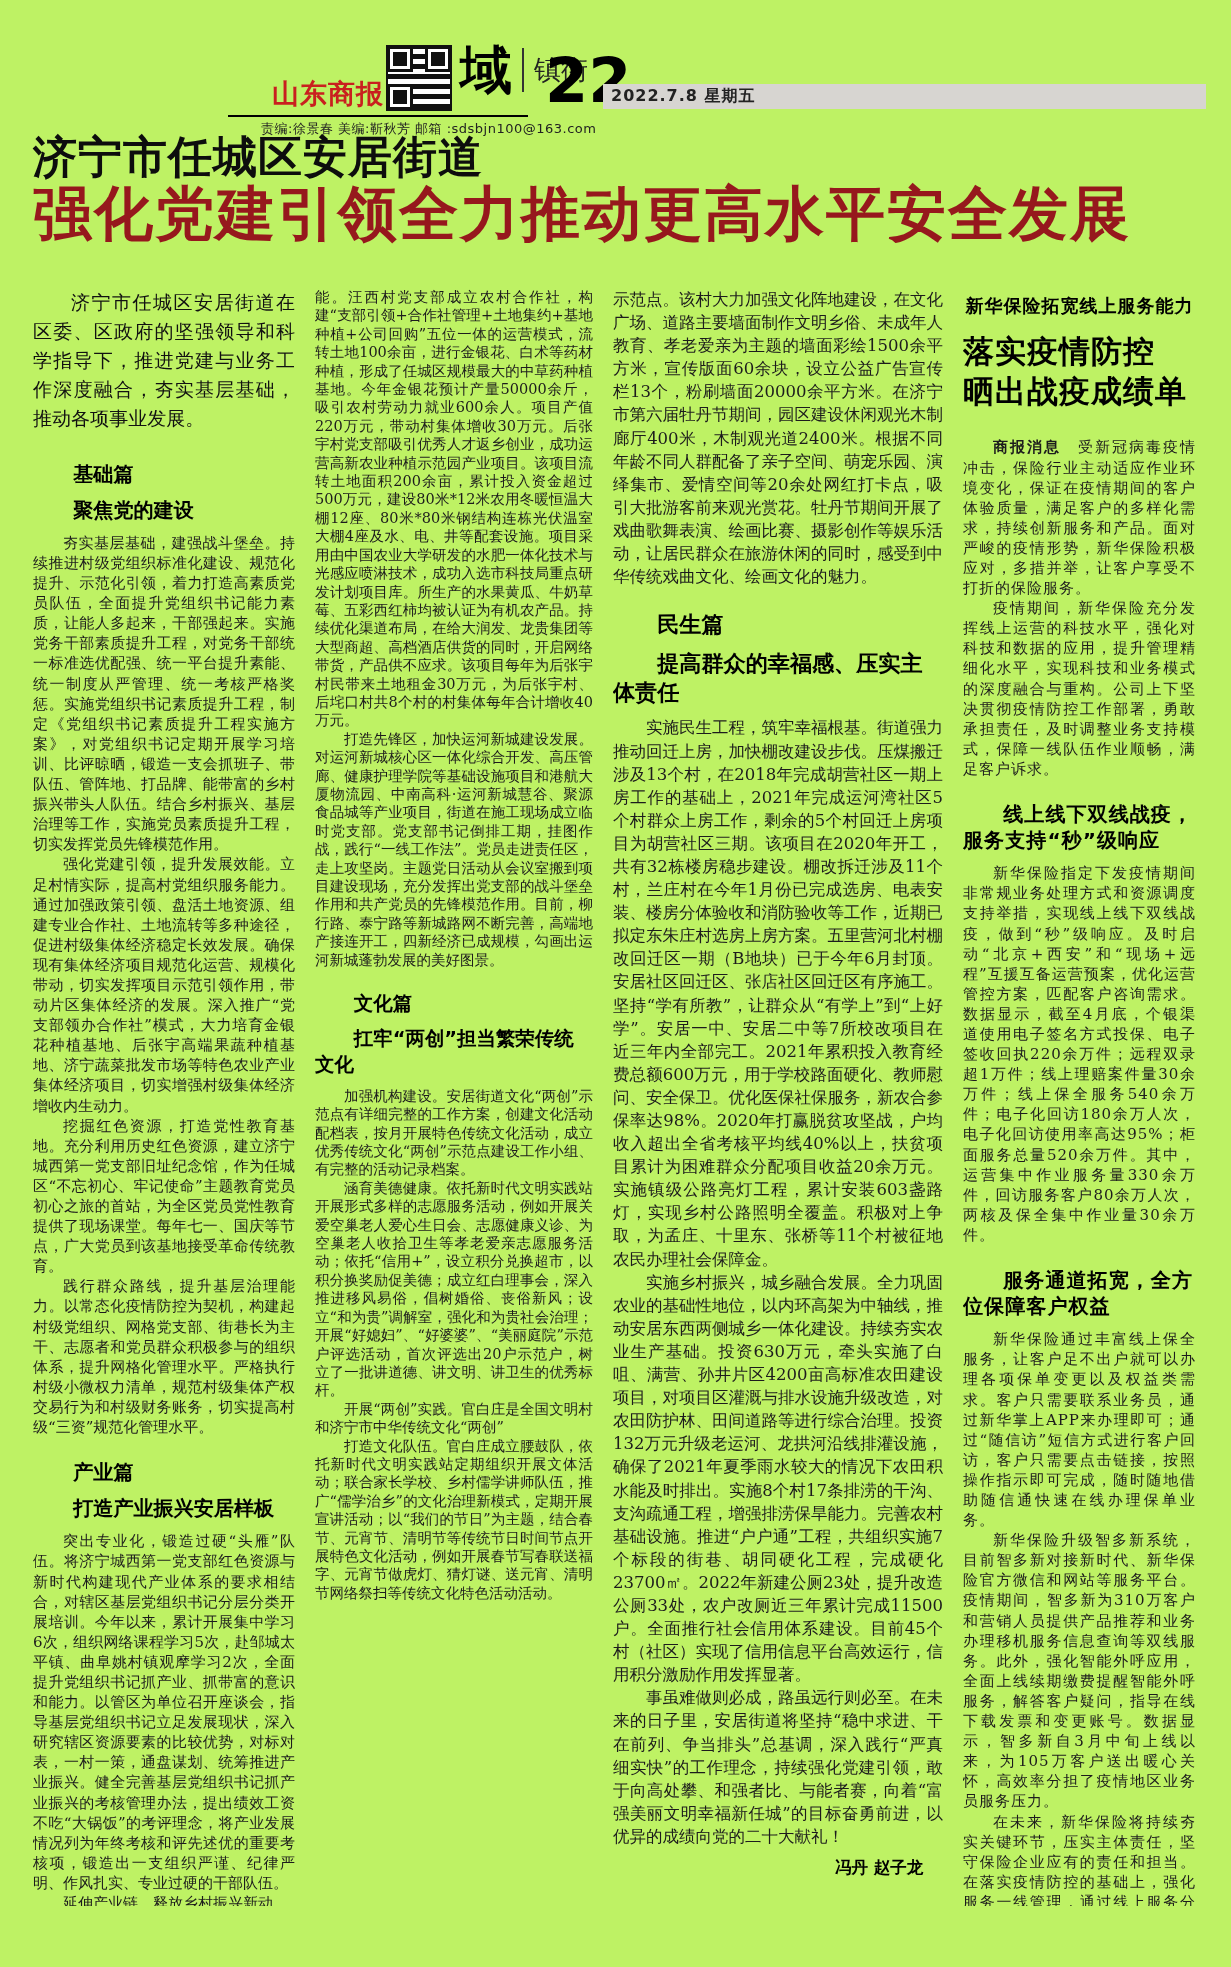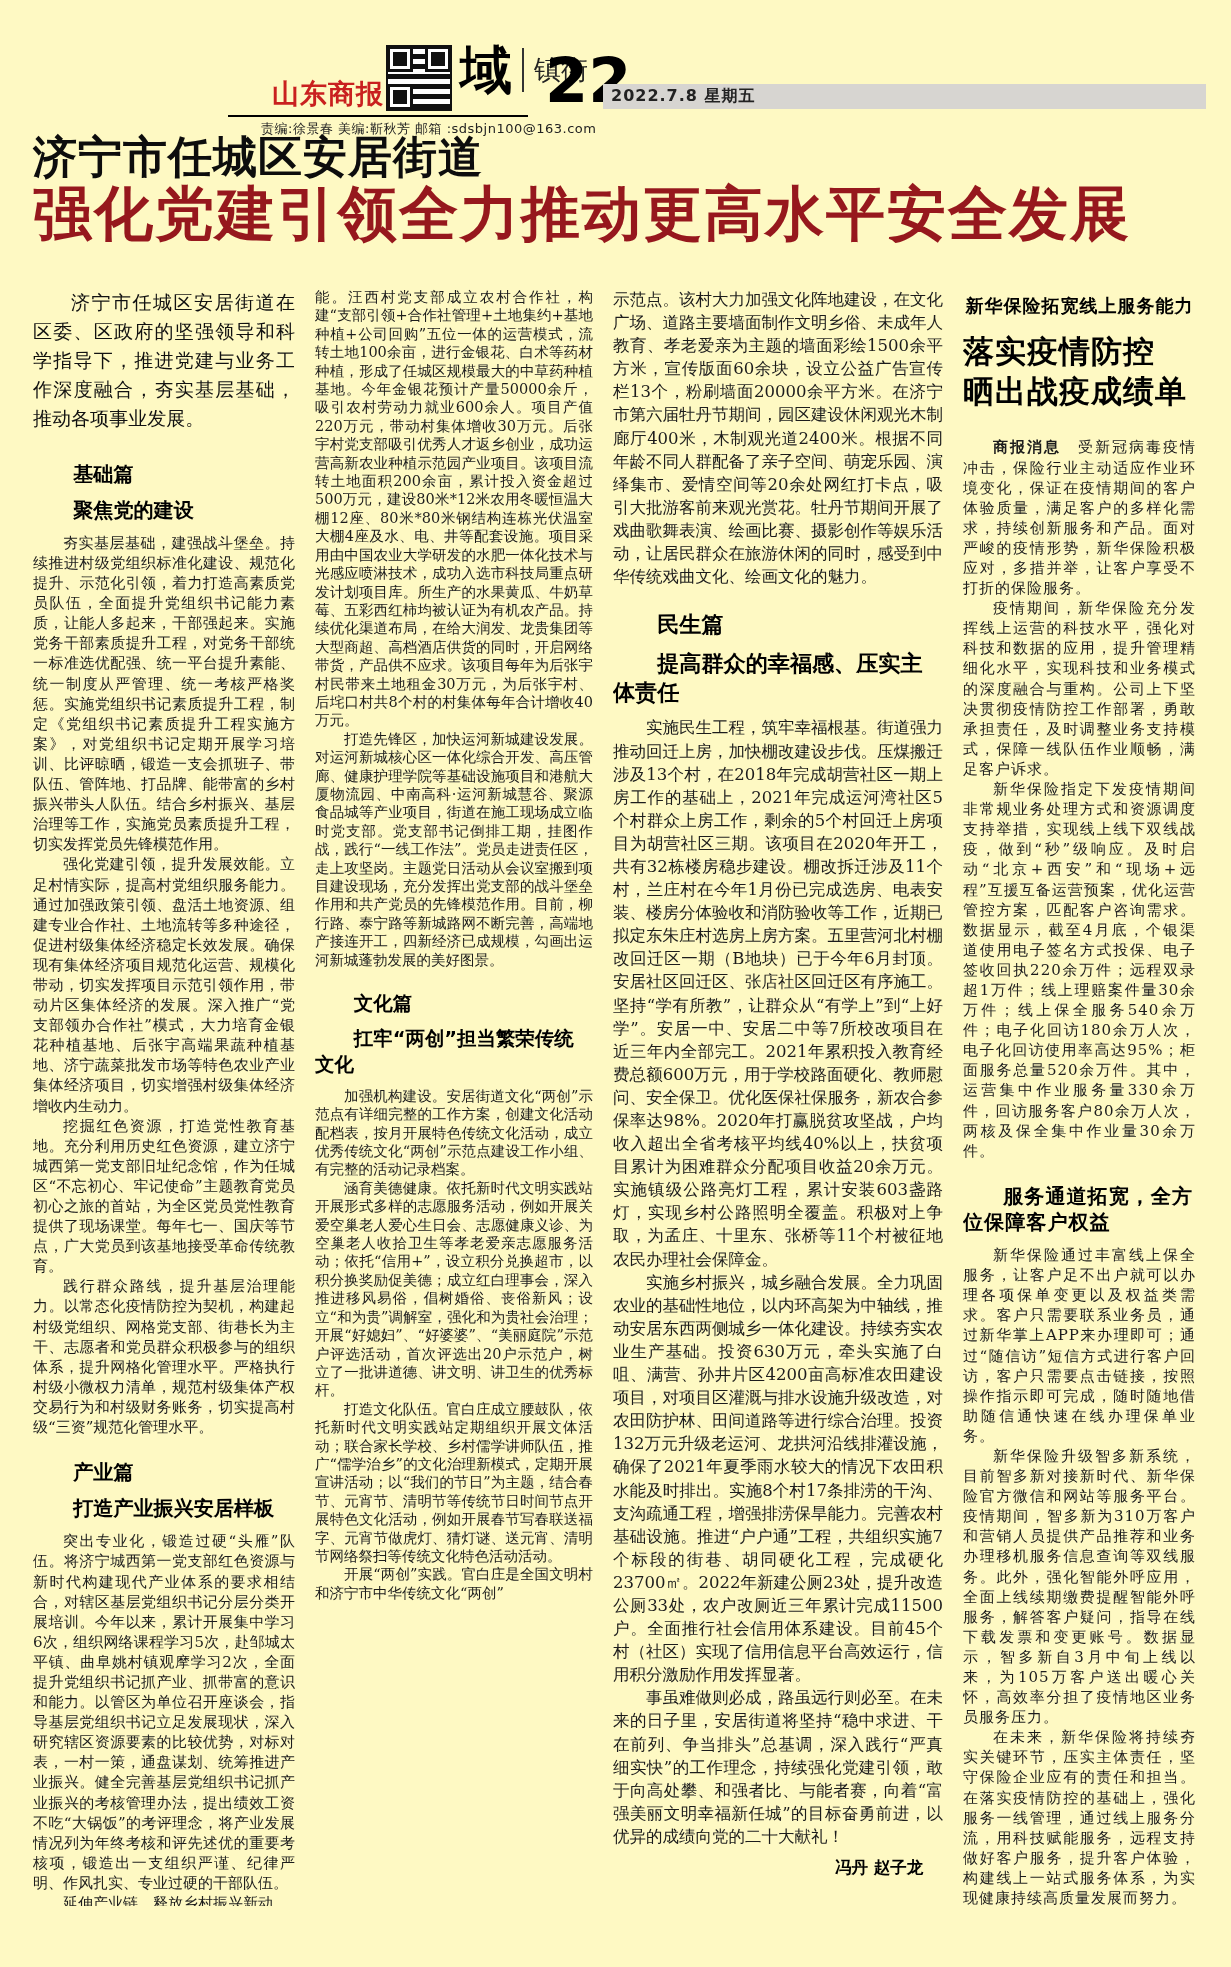--- a/index.html
+++ b/index.html
@@ -1,16 +1,16 @@
 <!DOCTYPE html>
 <html><head>
 <meta charset="utf-8">
 <style>
   html,body{margin:0;padding:0;background:#e9e7e2;}
-  .page{position:relative;width:1231px;height:1967px;background:#fef9c3;color:#1c1c1c;
+  .page{position:relative;width:1231px;height:1967px;background:#bef264;color:#1c1c1c;
         font-family:"DejaVu Sans","Liberation Sans",sans-serif;overflow:hidden;margin:0 auto;}
   
   .masthead{position:absolute;left:0;top:0;width:100%;height:135px;}
   .logo{position:absolute;left:272px;top:76px;font-size:27px;font-weight:900;color:#c9201f;letter-spacing:1px;}
   .qr{position:absolute;left:388px;top:47px;width:62px;height:62px;background:
       repeating-linear-gradient(0deg,#111 0 5px,#fff 5px 10px),
       repeating-linear-gradient(90deg,#111 0 5px,rgba(255,255,255,.75) 5px 10px);
       outline:2px solid #111;}
   .qr i{position:absolute;width:14px;height:14px;background:#111;border:3px solid #fff;box-shadow:0 0 0 3px #111;}
   .qr i.tl{left:2px;top:2px}.qr i.tr{right:2px;top:2px}.qr i.bl{left:2px;bottom:2px}
@@ -90,37 +90,38 @@
         <p class="body">突出专业化，锻造过硬“头雁”队伍。将济宁城西第一党支部红色资源与新时代构建现代产业体系的要求相结合，对辖区基层党组织书记分层分类开展培训。今年以来，累计开展集中学习6次，组织网络课程学习5次，赴邹城太平镇、曲阜姚村镇观摩学习2次，全面提升党组织书记抓产业、抓带富的意识和能力。以管区为单位召开座谈会，指导基层党组织书记立足发展现状，深入研究辖区资源要素的比较优势，对标对表，一村一策，通盘谋划、统筹推进产业振兴。健全完善基层党组织书记抓产业振兴的考核管理办法，提出绩效工资不吃“大锅饭”的考评理念，将产业发展情况列为年终考核和评先述优的重要考核项，锻造出一支组织严谨、纪律严明、作风扎实、专业过硬的干部队伍。</p>
         <p class="body">延伸产业链，释放乡村振兴新动</p>
       </div>
       <div class="col" style="width: 278px; font-size: 14.5px; line-height: 1.27;">
         <p class="body cont">能。汪西村党支部成立农村合作社，构建“支部引领+合作社管理+土地集约+基地种植+公司回购”五位一体的运营模式，流转土地100余亩，进行金银花、白术等药材种植，形成了任城区规模最大的中草药种植基地。今年金银花预计产量50000余斤，吸引农村劳动力就业600余人。项目产值220万元，带动村集体增收30万元。后张宇村党支部吸引优秀人才返乡创业，成功运营高新农业种植示范园产业项目。该项目流转土地面积200余亩，累计投入资金超过500万元，建设80米*12米农用冬暖恒温大棚12座、80米*80米钢结构连栋光伏温室大棚4座及水、电、井等配套设施。项目采用由中国农业大学研发的水肥一体化技术与光感应喷淋技术，成功入选市科技局重点研发计划项目库。所生产的水果黄瓜、牛奶草莓、五彩西红柿均被认证为有机农产品。持续优化渠道布局，在给大润发、龙贵集团等大型商超、高档酒店供货的同时，开启网络带货，产品供不应求。该项目每年为后张宇村民带来土地租金30万元，为后张宇村、后垞口村共8个村的村集体每年合计增收40万元。</p>
         <p class="body">打造先锋区，加快运河新城建设发展。对运河新城核心区一体化综合开发、高压管廊、健康护理学院等基础设施项目和港航大厦物流园、中南高科·运河新城慧谷、聚源食品城等产业项目，街道在施工现场成立临时党支部。党支部书记倒排工期，挂图作战，践行“一线工作法”。党员走进责任区，走上攻坚岗。主题党日活动从会议室搬到项目建设现场，充分发挥出党支部的战斗堡垒作用和共产党员的先锋模范作用。目前，柳行路、泰宁路等新城路网不断完善，高端地产接连开工，四新经济已成规模，勾画出运河新城蓬勃发展的美好图景。</p>
         <div class="sec-h">文化篇</div>
         <div class="sec-h">扛牢“两创”担当繁荣传统文化</div>
         <p class="body">加强机构建设。安居街道文化“两创”示范点有详细完整的工作方案，创建文化活动配档表，按月开展特色传统文化活动，成立优秀传统文化“两创”示范点建设工作小组、有完整的活动记录档案。</p>
         <p class="body">涵育美德健康。依托新时代文明实践站开展形式多样的志愿服务活动，例如开展关爱空巢老人爱心生日会、志愿健康义诊、为空巢老人收拾卫生等孝老爱亲志愿服务活动；依托“信用+”，设立积分兑换超市，以积分换奖励促美德；成立红白理事会，深入推进移风易俗，倡树婚俗、丧俗新风；设立“和为贵”调解室，强化和为贵社会治理；开展“好媳妇”、“好婆婆”、“美丽庭院”示范户评选活动，首次评选出20户示范户，树立了一批讲道德、讲文明、讲卫生的优秀标杆。</p>
+        <p class="body">开展“两创”实践。官白庄是全国文明村和济宁市中华传统文化“两创”</p>
         <p class="body">打造文化队伍。官白庄成立腰鼓队，依托新时代文明实践站定期组织开展文体活动；联合家长学校、乡村儒学讲师队伍，推广“儒学治乡”的文化治理新模式，定期开展宣讲活动；以“我们的节日”为主题，结合春节、元宵节、清明节等传统节日时间节点开展特色文化活动，例如开展春节写春联送福字、元宵节做虎灯、猜灯谜、送元宵、清明节网络祭扫等传统文化特色活动活动。</p>
-        <p class="body">开展“两创”实践。官白庄是全国文明村和济宁市中华传统文化“两创”</p>
       </div>
       <div class="col" style="width: 330px; font-size: 16.5px; line-height: 1.4;">
         <p class="body cont">示范点。该村大力加强文化阵地建设，在文化广场、道路主要墙面制作文明乡俗、未成年人教育、孝老爱亲为主题的墙面彩绘1500余平方米，宣传版面60余块，设立公益广告宣传栏13个，粉刷墙面20000余平方米。在济宁市第六届牡丹节期间，园区建设休闲观光木制廊厅400米，木制观光道2400米。根据不同年龄不同人群配备了亲子空间、萌宠乐园、演绎集市、爱情空间等20余处网红打卡点，吸引大批游客前来观光赏花。牡丹节期间开展了戏曲歌舞表演、绘画比赛、摄影创作等娱乐活动，让居民群众在旅游休闲的同时，感受到中华传统戏曲文化、绘画文化的魅力。</p>
         <div class="sec-h">民生篇</div>
         <div class="sec-h">提高群众的幸福感、压实主体责任</div>
         <p class="body">实施民生工程，筑牢幸福根基。街道强力推动回迁上房，加快棚改建设步伐。压煤搬迁涉及13个村，在2018年完成胡营社区一期上房工作的基础上，2021年完成运河湾社区5个村群众上房工作，剩余的5个村回迁上房项目为胡营社区三期。该项目在2020年开工，共有32栋楼房稳步建设。棚改拆迁涉及11个村，兰庄村在今年1月份已完成选房、电表安装、楼房分体验收和消防验收等工作，近期已拟定东朱庄村选房上房方案。五里营河北村棚改回迁区一期（B地块）已于今年6月封顶。安居社区回迁区、张店社区回迁区有序施工。坚持“学有所教”，让群众从“有学上”到“上好学”。安居一中、安居二中等7所校改项目在近三年内全部完工。2021年累积投入教育经费总额600万元，用于学校路面硬化、教师慰问、安全保卫。优化医保社保服务，新农合参保率达98%。2020年打赢脱贫攻坚战，户均收入超出全省考核平均线40%以上，扶贫项目累计为困难群众分配项目收益20余万元。实施镇级公路亮灯工程，累计安装603盏路灯，实现乡村公路照明全覆盖。积极对上争取，为孟庄、十里东、张桥等11个村被征地农民办理社会保障金。</p>
         <p class="body">实施乡村振兴，城乡融合发展。全力巩固农业的基础性地位，以内环高架为中轴线，推动安居东西两侧城乡一体化建设。持续夯实农业生产基础。投资630万元，牵头实施了白咀、满营、孙井片区4200亩高标准农田建设项目，对项目区灌溉与排水设施升级改造，对农田防护林、田间道路等进行综合治理。投资132万元升级老运河、龙拱河沿线排灌设施，确保了2021年夏季雨水较大的情况下农田积水能及时排出。实施8个村17条排涝的干沟、支沟疏通工程，增强排涝保旱能力。完善农村基础设施。推进“户户通”工程，共组织实施7个标段的街巷、胡同硬化工程，完成硬化23700㎡。2022年新建公厕23处，提升改造公厕33处，农户改厕近三年累计完成11500户。全面推行社会信用体系建设。目前45个村（社区）实现了信用信息平台高效运行，信用积分激励作用发挥显著。</p>
         <p class="body">事虽难做则必成，路虽远行则必至。在未来的日子里，安居街道将坚持“稳中求进、干在前列、争当排头”总基调，深入践行“严真细实快”的工作理念，持续强化党建引领，敢于向高处攀、和强者比、与能者赛，向着“富强美丽文明幸福新任城”的目标奋勇前进，以优异的成绩向党的二十大献礼！</p>
         <div class="byline">冯丹 赵子龙</div>
       </div>
       <div class="col" style="width: 233px; font-size: 15px; line-height: 1.34; letter-spacing: 1px;">
         <div class="a-kicker">新华保险拓宽线上服务能力</div>
         <div class="a-title">落实疫情防控<br>晒出战疫成绩单</div>
         <p class="body"><b class="lead-label">商报消息　</b>受新冠病毒疫情冲击，保险行业主动适应作业环境变化，保证在疫情期间的客户体验质量，满足客户的多样化需求，持续创新服务和产品。面对严峻的疫情形势，新华保险积极应对，多措并举，让客户享受不打折的保险服务。</p>
         <p class="body">疫情期间，新华保险充分发挥线上运营的科技水平，强化对科技和数据的应用，提升管理精细化水平，实现科技和业务模式的深度融合与重构。公司上下坚决贯彻疫情防控工作部署，勇敢承担责任，及时调整业务支持模式，保障一线队伍作业顺畅，满足客户诉求。</p>
+        <div class="sec-h">线上线下双线战疫，服务支持“秒”级响应</div>
         <p class="body">新华保险指定下发疫情期间非常规业务处理方式和资源调度支持举措，实现线上线下双线战疫，做到“秒”级响应。及时启动“北京+西安”和“现场+远程”互援互备运营预案，优化运营管控方案，匹配客户咨询需求。数据显示，截至4月底，个银渠道使用电子签名方式投保、电子签收回执220余万件；远程双录超1万件；线上理赔案件量30余万件；线上保全服务540余万件；电子化回访180余万人次，电子化回访使用率高达95%；柜面服务总量520余万件。其中，运营集中作业服务量330余万件，回访服务客户80余万人次，两核及保全集中作业量30余万件。</p>
         <div class="sec-h">服务通道拓宽，全方位保障客户权益</div>
         <p class="body">新华保险通过丰富线上保全服务，让客户足不出户就可以办理各项保单变更以及权益类需求。客户只需要联系业务员，通过新华掌上APP来办理即可；通过“随信访”短信方式进行客户回访，客户只需要点击链接，按照操作指示即可完成，随时随地借助随信通快速在线办理保单业务。</p>
         <p class="body">新华保险升级智多新系统，目前智多新对接新时代、新华保险官方微信和网站等服务平台。疫情期间，智多新为310万客户和营销人员提供产品推荐和业务办理移机服务信息查询等双线服务。此外，强化智能外呼应用，全面上线续期缴费提醒智能外呼服务，解答客户疑问，指导在线下载发票和变更账号。数据显示，智多新自3月中旬上线以来，为105万客户送出暖心关怀，高效率分担了疫情地区业务员服务压力。</p>
         <p class="body">在未来，新华保险将持续夯实关键环节，压实主体责任，坚守保险企业应有的责任和担当。在落实疫情防控的基础上，强化服务一线管理，通过线上服务分流，用科技赋能服务，远程支持做好客户服务，提升客户体验，构建线上一站式服务体系，为实现健康持续高质量发展而努力。</p>
       </div>
     </div>
 
 </div>
 

